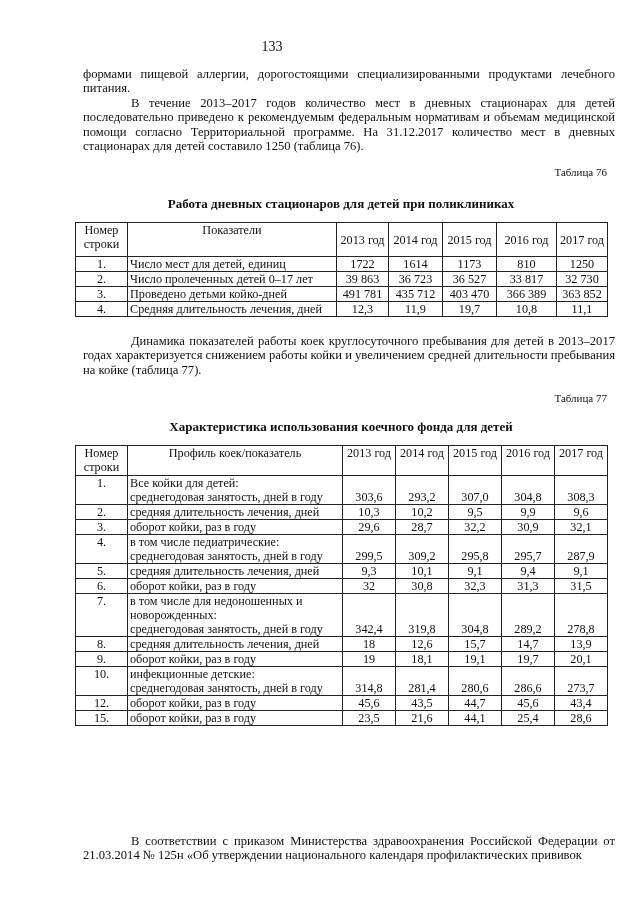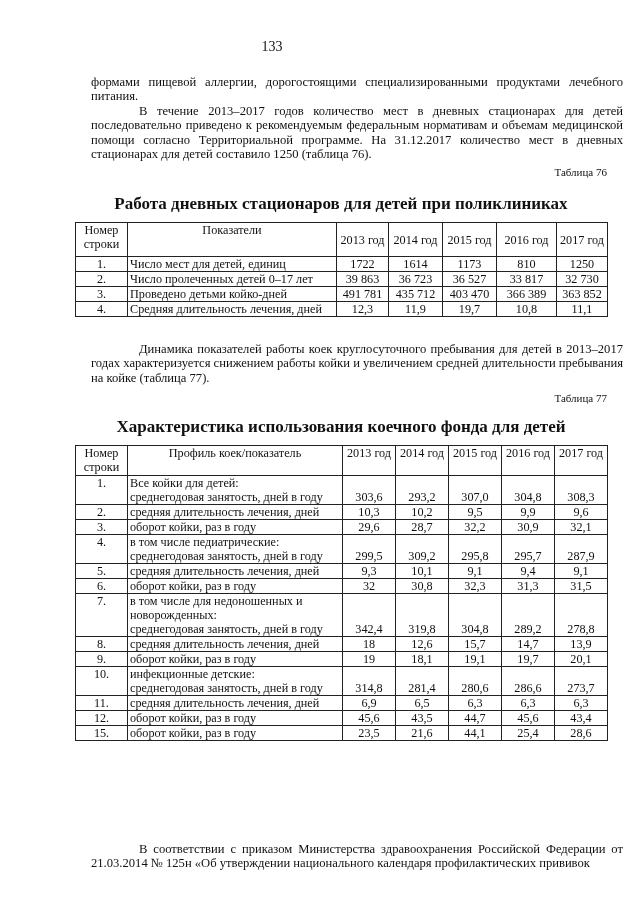--- a/index.html
+++ b/index.html
@@ -2,30 +2,30 @@
 <html><head>
 <meta charset="utf-8">
 <style>
   html, body { margin: 0; padding: 0; background: #ffffff; }
   body {
     width: 640px; height: 905px; position: relative; overflow: hidden;
     font-family: "Liberation Serif", "DejaVu Serif", serif;
     color: #111; font-size: 12.6px; line-height: 14.4px;
   }
   .page-number { position: absolute; left: 0; width: 544px; top: 40px; text-align: center; font-size: 14px; }
-  .para { position: absolute; left: 75px; width: 532px; text-align: justify; margin: 16px; }
+  .para { position: absolute; left: 75px; width: 532px; text-align: justify; margin: 8px; }
   .para .indent { display: inline-block; width: 48px; }
   .p1 { top: 59px; }
   .p2 { top: 88px; }
   .p3 { top: 326px; }
   .p4 { top: 826px; }
   .table-label { position: absolute; right: 33px; font-size: 11px; }
   .tl76 { top: 165px; }
   .tl77 { top: 391px; }
-  .table-title { position: absolute; left: 75px; width: 532px; text-align: center; font-weight: bold; font-size: 17px; }
+  .table-title { position: absolute; left: 75px; width: 532px; text-align: center; font-weight: bold; font-size: 13px; }
   .tt76 { top: 197px; }
   .tt77 { top: 420px; }
   table.data {
     position: absolute; left: 75px; width: 532px; border-collapse: collapse;
     font-size: 12.2px; line-height: 14px; table-layout: fixed;
   }
   table.data td, table.data th {
     border: 1px solid #222; padding: 0 2px; font-weight: normal; vertical-align: bottom;
   }
   table.data th { vertical-align: top; }
@@ -250,31 +250,20 @@
           <span class="lbl-line">инфекционные детские:</span>
           <span class="lbl-line">среднегодовая занятость, дней в году</span>
         </td>
         <td class="num">314,8</td>
         <td class="num">281,4</td>
         <td class="num">280,6</td>
         <td class="num">286,6</td>
         <td class="num">273,7</td>
       </tr>
       <tr>
-        <td class="idx">11.</td>
-        <td class="label">
-          <span class="lbl-line">средняя длительность лечения, дней</span>
-        </td>
-        <td class="num">6,9</td>
-        <td class="num">6,5</td>
-        <td class="num">6,3</td>
-        <td class="num">6,3</td>
-        <td class="num">6,3</td>
-      </tr>
-      <tr>
         <td class="idx">12.</td>
         <td class="label">
           <span class="lbl-line">оборот койки, раз в году</span>
         </td>
         <td class="num">45,6</td>
         <td class="num">43,5</td>
         <td class="num">44,7</td>
         <td class="num">45,6</td>
         <td class="num">43,4</td>
       </tr>

